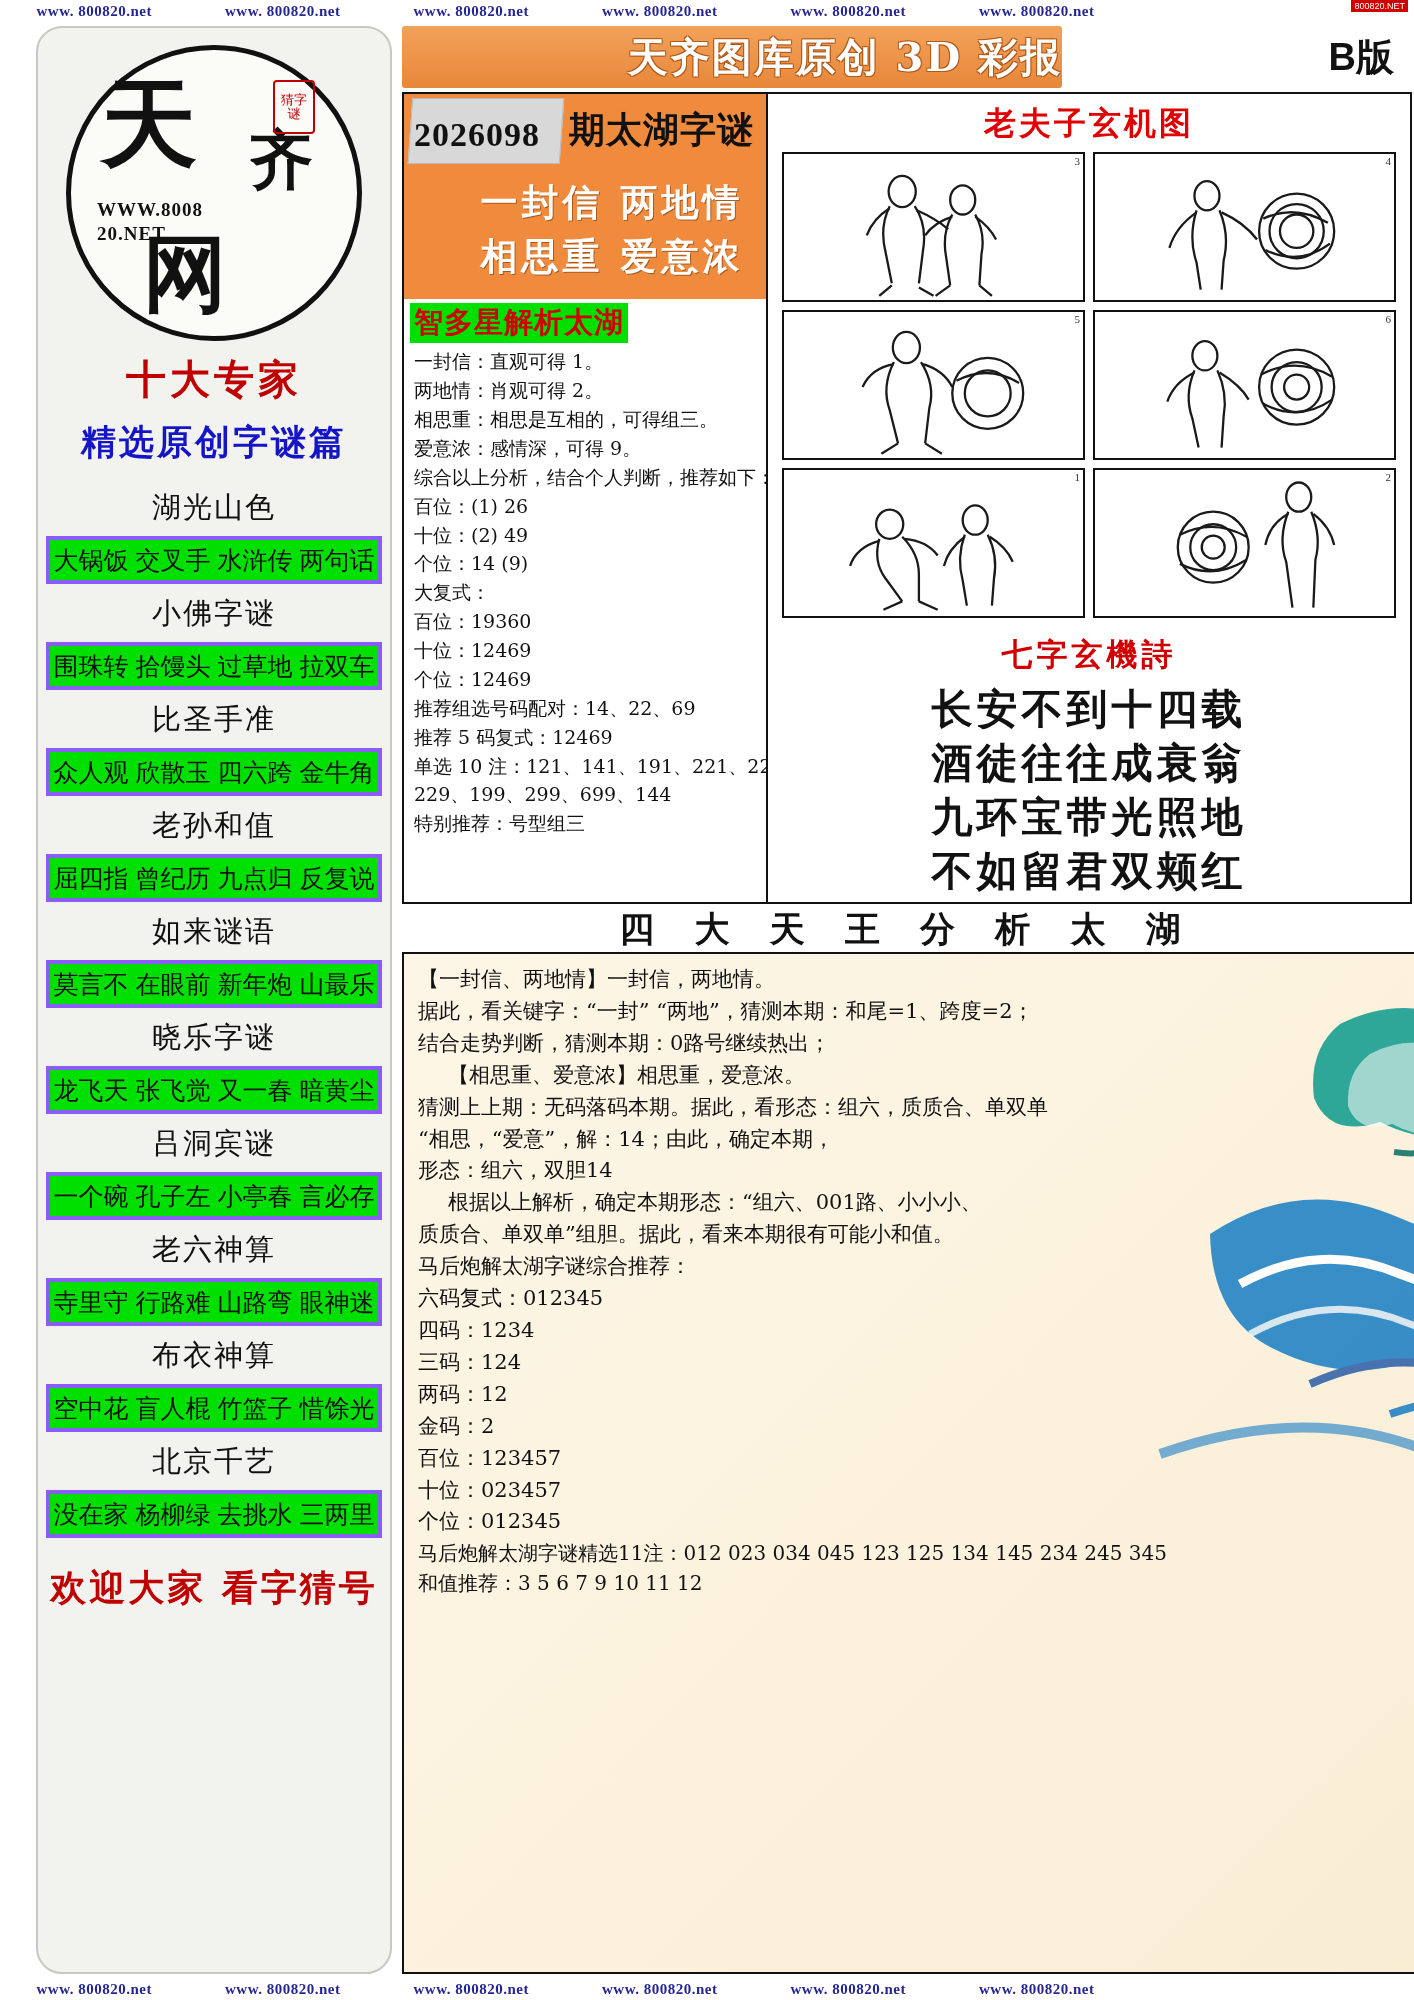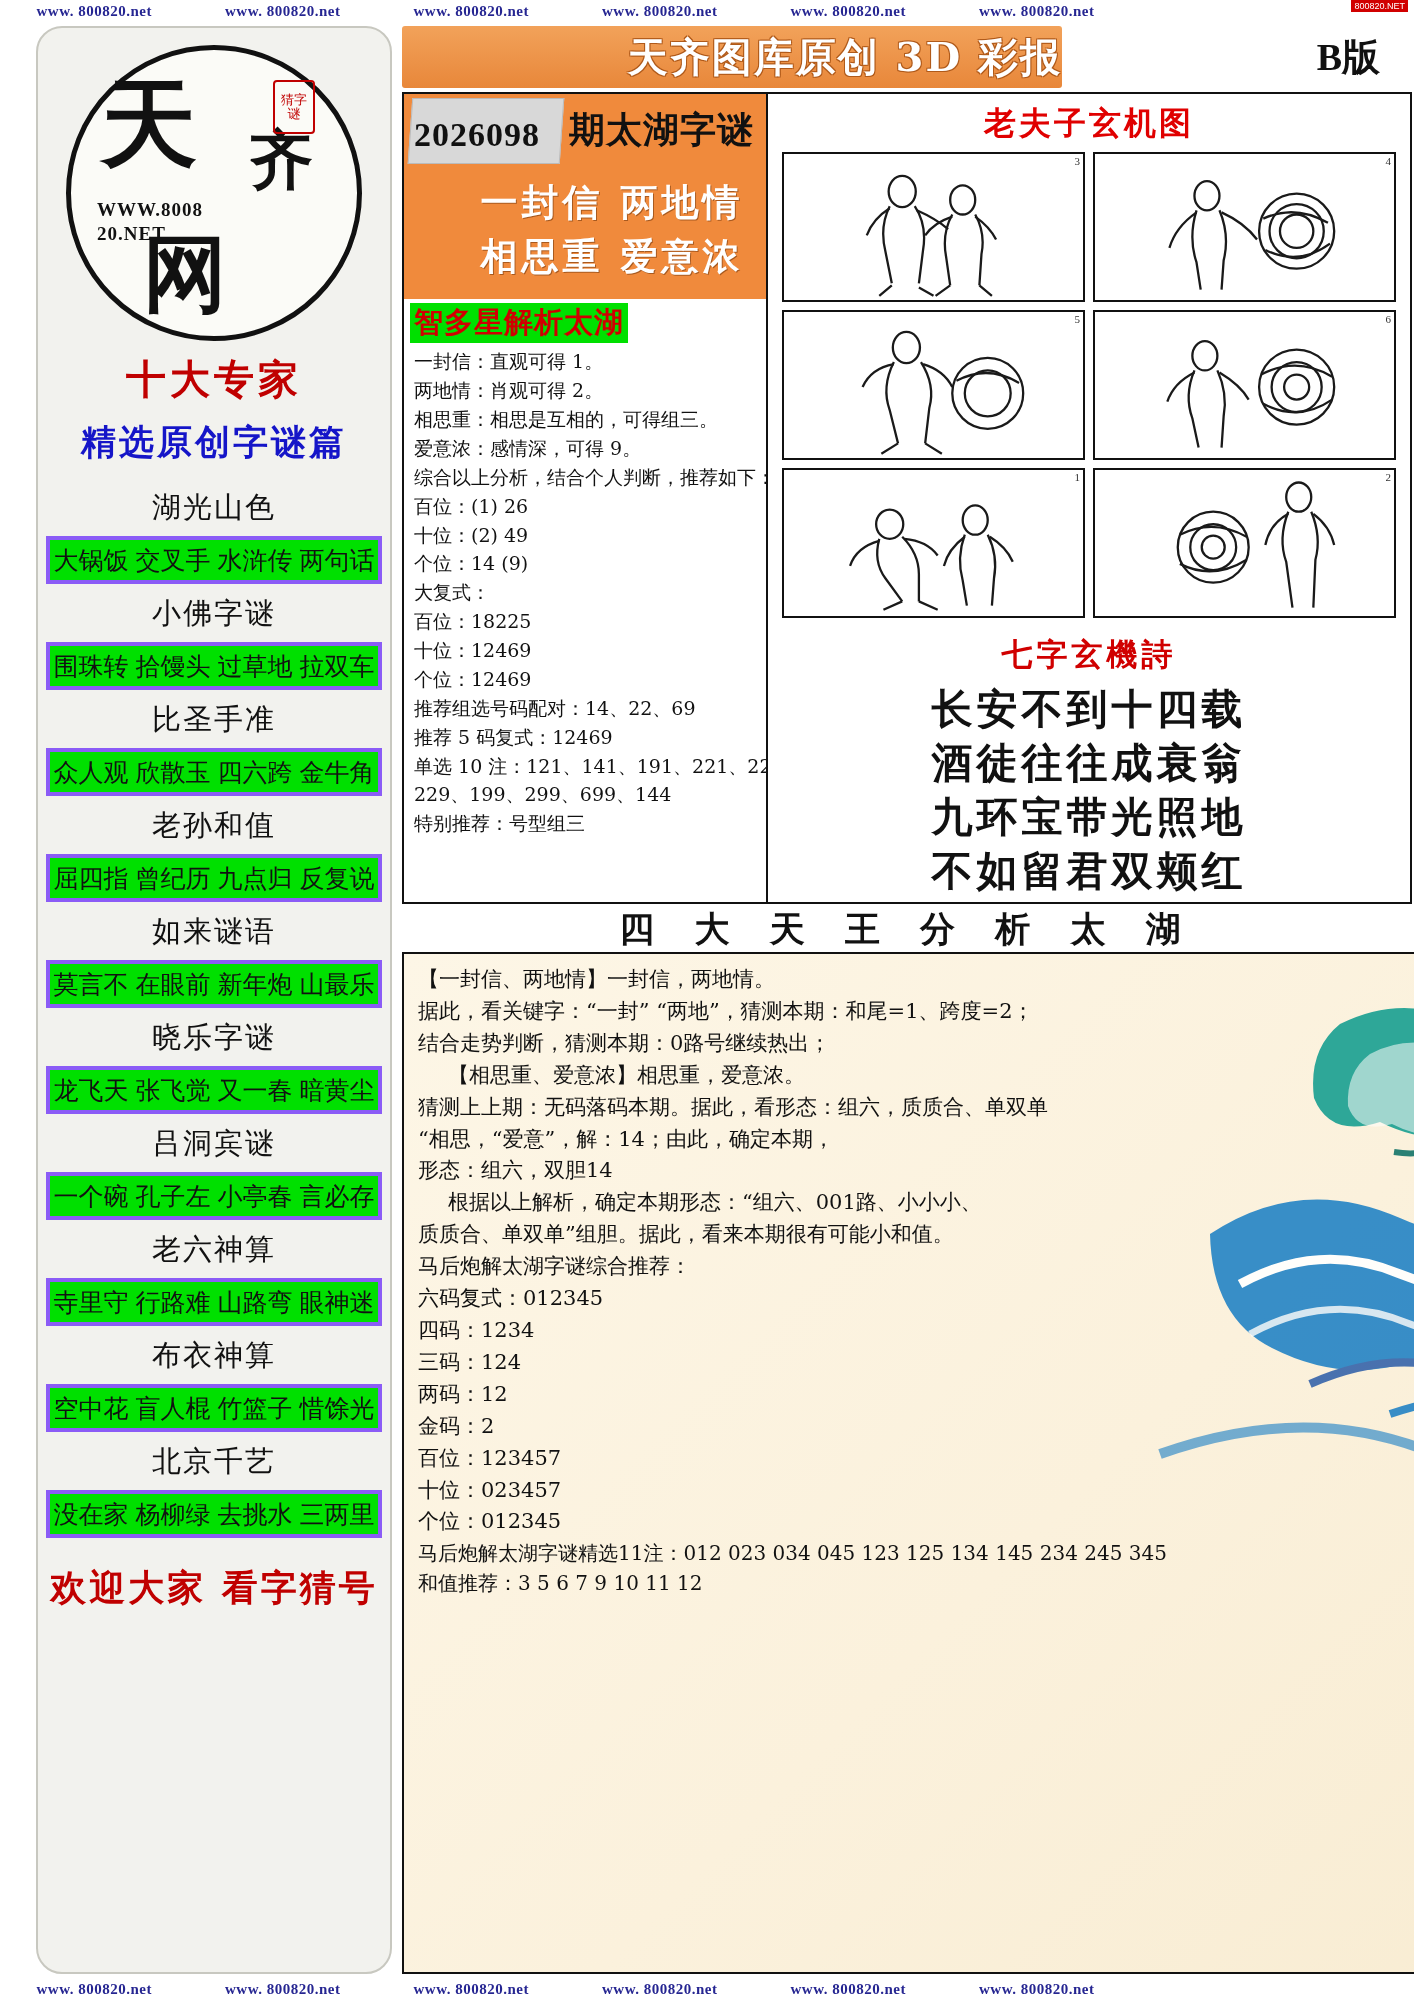--- a/index.html
+++ b/index.html
@@ -129,22 +129,22 @@
     border-radius:3px;
   }
   .banner-title{
     font-family:"DejaVu Serif","Liberation Serif",serif;
     font-size:40px;font-weight:bold;color:#ffffff;
     letter-spacing:2px;
     text-shadow:1px 1px 0 #b05a1a, -1px -1px 0 #b05a1a, 1px -1px 0 #b05a1a, -1px 1px 0 #b05a1a;
     white-space:nowrap;
   }
   .banner-version{
-    margin-left:auto;margin-right:32px;
-    font-family:Liberation Serif, serif;
+    margin-left:auto;margin-right:18px;
+    font-family:Liberation Sans, sans-serif;
     font-size:38px;font-weight:bold;color:#111;text-align:right;
   }
 
   
   .taihu-panel{
     position:absolute;left:402px;top:92px;width:420px;height:812px;
     background:#ffffff;border:2px solid #111;box-sizing:border-box;
     overflow:hidden;
   }
   .taihu-head{
@@ -427,21 +427,21 @@
   <div class="analysis-body">
     <div>一封信：直观可得 1。</div>
     <div>两地情：肖观可得 2。</div>
     <div>相思重：相思是互相的，可得组三。</div>
     <div>爱意浓：感情深，可得 9。</div>
     <div>综合以上分析，结合个人判断，推荐如下：</div>
     <div>百位：(1) 26</div>
     <div>十位：(2) 49</div>
     <div>个位：14 (9)</div>
     <div>大复式：</div>
-    <div>百位：18225</div>
+    <div>百位：19360</div>
     <div>十位：12469</div>
     <div>个位：12469</div>
     <div>推荐组选号码配对：14、22、69</div>
     <div>推荐 5 码复式：12469</div>
     <div>单选 10 注：121、141、191、221、224、</div>
     <div>229、199、299、699、144</div>
     <div>特别推荐：号型组三</div>
   </div>
 </div>
 

